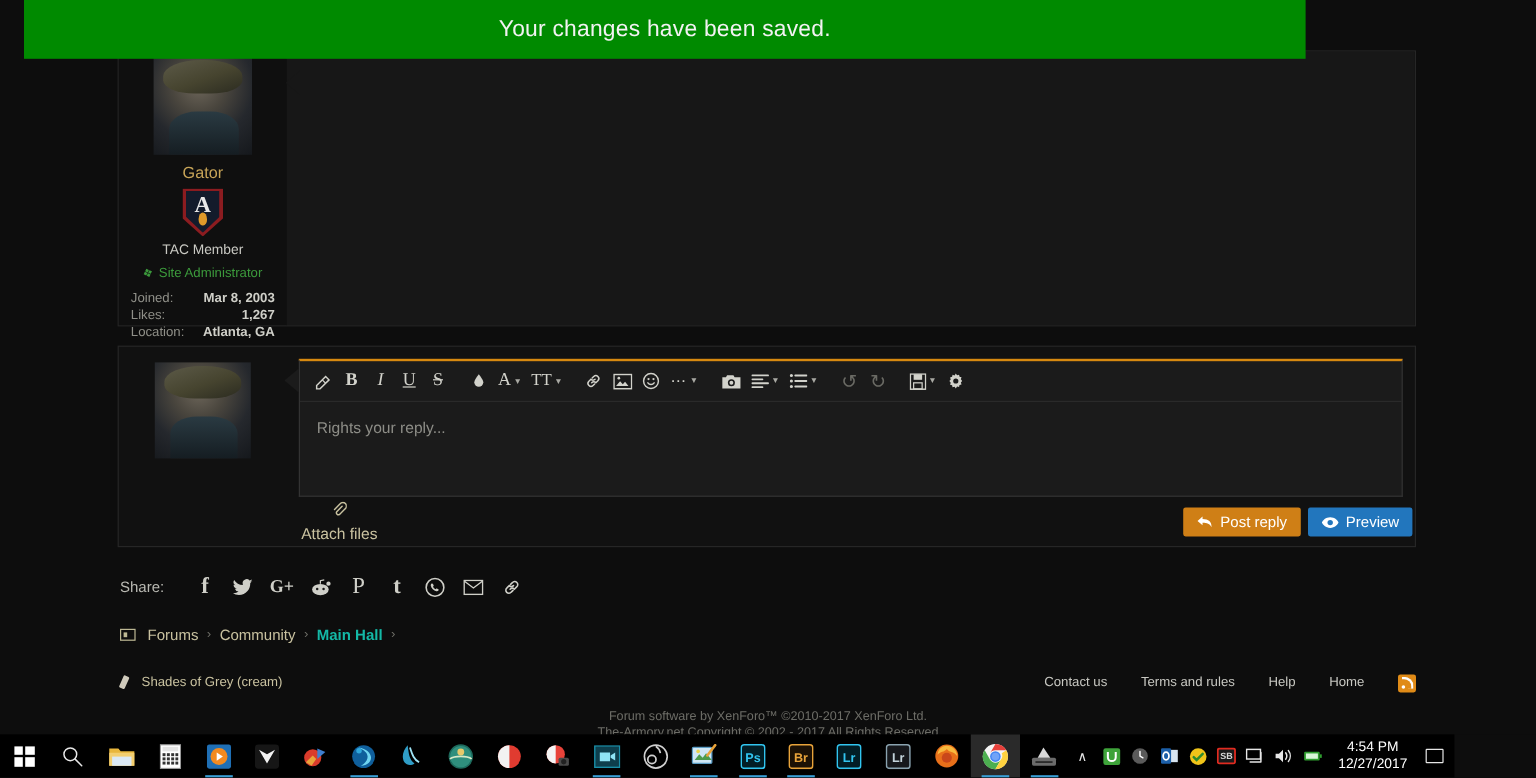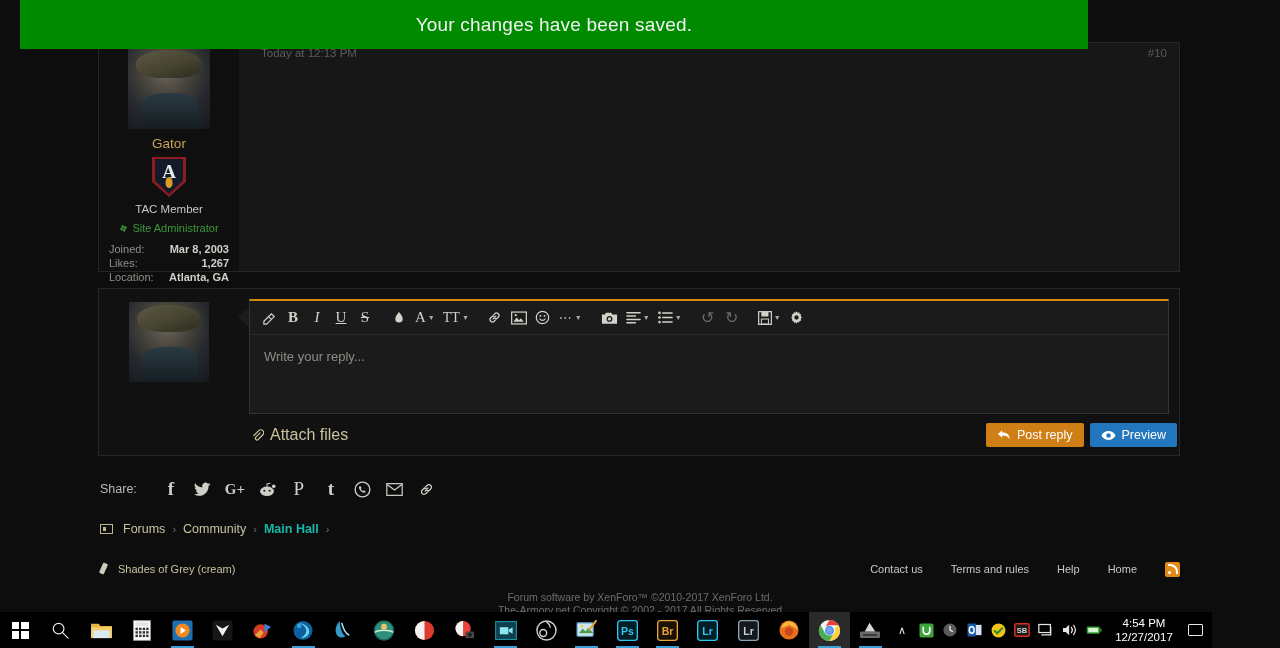--- a/index.html
+++ b/index.html
@@ -146,22 +146,23 @@
   .tb svg{ display:block; }
   .editor-input{
     padding:14px 14px; font-size:13px; color:#8d8d87;
   }
   .reply-foot{
     position:absolute; left:10px; right:0; bottom:0; height:40px;
     display:flex; align-items:center; justify-content:space-between;
     padding:0 2px 0 2px;
   }
   .attach{
-    display:flex; align-items:center; gap:6px; font-size:16px; color:#c9c2a0;
+    display:flex; align-items:center; gap:6px; font-size:13px; color:#c9c2a0;
     cursor:pointer;
+    flex-direction:column;
   }
   .btns{ display:flex; gap:6px; }
   .btn{
     height:24px; padding:0 11px; display:flex; align-items:center; gap:6px;
     font-size:12.5px; color:#fff; border:none; cursor:pointer; border-radius:2px;
   }
   .btn-post{ background:#cf7f16; }
   .btn-preview{ background:#2276bd; }
 
   
@@ -289,24 +290,20 @@
           <span class="stat-value">1,267</span>
         </div>
         <div class="stat-row">
           <span class="stat-label">Location:</span>
           <span class="stat-value">Atlanta, GA</span>
         </div>
       </div>
     </div>
     <div class="post-main">
       <div class="post-arrow"></div>
-      <div class="post-meta">
-        <span>Today at 12:13 PM</span>
-        <span>#10</span>
-      </div>
       <div class="post-body"></div>
     </div>
   </div>
 
   <div class="reply">
     <div class="reply-side">
       <div class="reply-avatar"></div>
     </div>
     <div class="reply-main">
       <div class="reply-arrow"></div>
@@ -388,21 +385,21 @@
               </svg>
               <span class="caret">▼</span>
           </div>
           <div class="tb">
             <svg width="15" height="15" viewBox="0 0 16 16">
                 <path d="M8 1.4l1.1 1.5 1.8-.5.4 1.8 1.8.5-.6 1.8 1.2 1.4-1.2 1.4.6 1.8-1.8.5-.4 1.8-1.8-.5L8 14.6l-1.1-1.5-1.8.5-.4-1.8-1.8-.5.6-1.8L2.3 8l1.2-1.4-.6-1.8 1.8-.5.4-1.8 1.8.5z" fill="#d2d2cb"></path>
                 <circle cx="8" cy="8" r="2.3" fill="#1b1b1b"></circle>
               </svg>
           </div>
         </div>
-        <div class="editor-input">Write your reply...</div>
+        <div class="editor-input">Rights your reply...</div>
       </div>
       <div class="reply-foot">
         <div class="attach">
           <svg width="13" height="13" viewBox="0 0 14 14">
               <path d="M9.8 4.2L5 9a1.8 1.8 0 002.5 2.5l5-5a3.2 3.2 0 10-4.5-4.5L3 7" fill="none" stroke="#c9c2a0" stroke-width="1.3" stroke-linecap="round"></path>
             </svg>
           <span>Attach files</span>
         </div>
         <div class="btns">
           <div class="btn btn-post">

